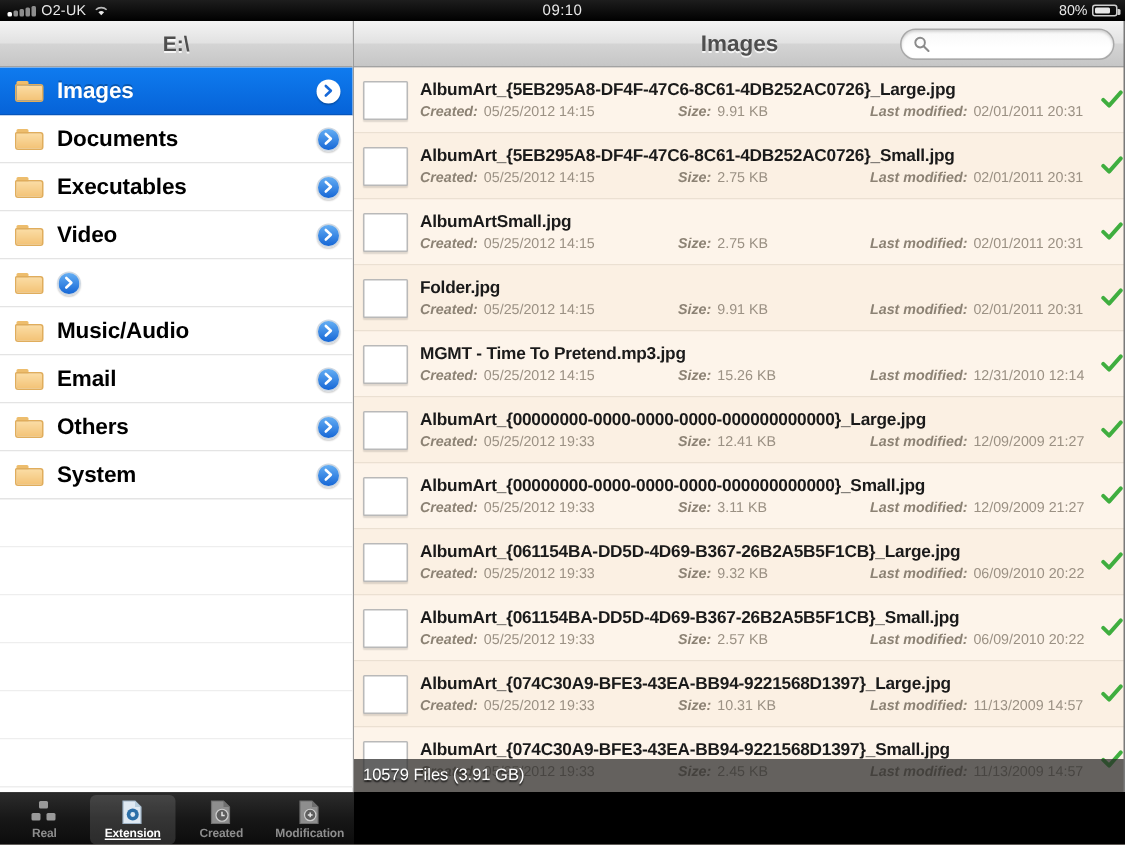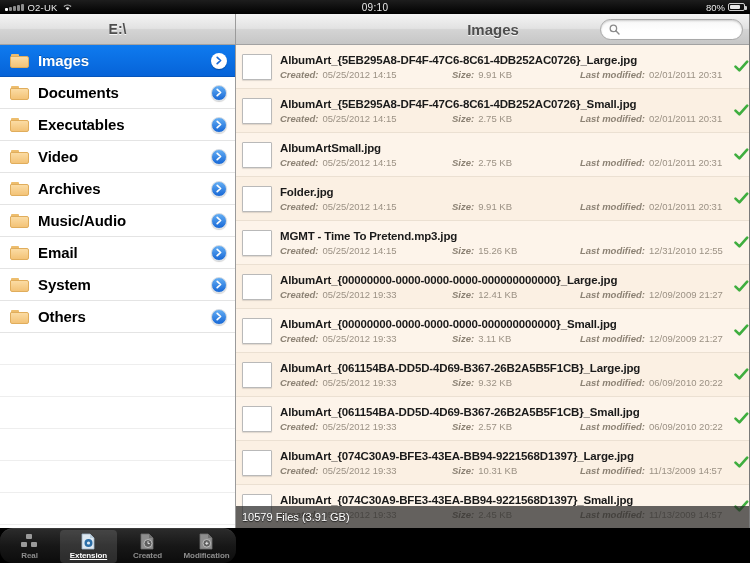--- a/index.html
+++ b/index.html
@@ -174,21 +174,21 @@
     display:flex; align-items:center; padding-left:6px;
     color:#fff; font-size:11px;
     text-shadow:0 1px 1px rgba(0,0,0,.7);
   }
 
   
   .tabbar{
     position:absolute; left:0; bottom:0; width:236px; height:35px;
     background:linear-gradient(180deg,#2b2b2b 0%,#171717 50%,#0c0c0c 100%);
     border-top:1px solid #3a3a3a;
-    display:flex; align-items:center;border-radius:13px;
+    display:flex; align-items:center;
   }
   .tab{
     flex:1; height:33px; display:flex; flex-direction:column;
     align-items:center; justify-content:center; gap:1px; border-radius:4px;
     margin:1px 1px;
   }
   .tab.active{ background:rgba(255,255,255,.13); }
   .tab-icon{ width:19px; height:17px; position:relative; }
   .tab-label{ font-size:8px; font-weight:bold; color:#8d8d8d; letter-spacing:-.1px; }
   .tab.active .tab-label{ color:#fff;text-decoration:underline; }
@@ -280,21 +280,20 @@
             <svg width="8" height="9" viewBox="0 0 8 9">
               <path d="M2.2 1.3 L5.6 4.5 L2.2 7.7" fill="none" stroke="#ffffff" stroke-width="1.7" stroke-linecap="round" stroke-linejoin="round"></path>
             </svg>
           </span>
         </div>
         <div class="side-row">
           <span class="folder-icon">
             <span class="tab"></span>
             <span class="body"></span>
           </span>
-          <span class="side-label">Archives</span>
           <span class="disclosure">
             <svg width="8" height="9" viewBox="0 0 8 9">
               <path d="M2.2 1.3 L5.6 4.5 L2.2 7.7" fill="none" stroke="#ffffff" stroke-width="1.7" stroke-linecap="round" stroke-linejoin="round"></path>
             </svg>
           </span>
         </div>
         <div class="side-row">
           <span class="folder-icon">
             <span class="tab"></span>
             <span class="body"></span>
@@ -316,33 +315,33 @@
             <svg width="8" height="9" viewBox="0 0 8 9">
               <path d="M2.2 1.3 L5.6 4.5 L2.2 7.7" fill="none" stroke="#ffffff" stroke-width="1.7" stroke-linecap="round" stroke-linejoin="round"></path>
             </svg>
           </span>
         </div>
         <div class="side-row">
           <span class="folder-icon">
             <span class="tab"></span>
             <span class="body"></span>
           </span>
+          <span class="side-label">Others</span>
+          <span class="disclosure">
+            <svg width="8" height="9" viewBox="0 0 8 9">
+              <path d="M2.2 1.3 L5.6 4.5 L2.2 7.7" fill="none" stroke="#ffffff" stroke-width="1.7" stroke-linecap="round" stroke-linejoin="round"></path>
+            </svg>
+          </span>
+        </div>
+        <div class="side-row">
+          <span class="folder-icon">
+            <span class="tab"></span>
+            <span class="body"></span>
+          </span>
           <span class="side-label">System</span>
-          <span class="disclosure">
-            <svg width="8" height="9" viewBox="0 0 8 9">
-              <path d="M2.2 1.3 L5.6 4.5 L2.2 7.7" fill="none" stroke="#ffffff" stroke-width="1.7" stroke-linecap="round" stroke-linejoin="round"></path>
-            </svg>
-          </span>
-        </div>
-        <div class="side-row">
-          <span class="folder-icon">
-            <span class="tab"></span>
-            <span class="body"></span>
-          </span>
-          <span class="side-label">Others</span>
           <span class="disclosure">
             <svg width="8" height="9" viewBox="0 0 8 9">
               <path d="M2.2 1.3 L5.6 4.5 L2.2 7.7" fill="none" stroke="#ffffff" stroke-width="1.7" stroke-linecap="round" stroke-linejoin="round"></path>
             </svg>
           </span>
         </div>
         <div class="side-empty"></div>
         <div class="side-empty"></div>
         <div class="side-empty"></div>
         <div class="side-empty"></div>
@@ -471,21 +470,21 @@
               <span class="meta-created">
                 <span class="meta-k">Created:</span>
                 <span class="meta-v">05/25/2012 14:15</span>
               </span>
               <span class="meta-size">
                 <span class="meta-k">Size:</span>
                 <span class="meta-v">15.26 KB</span>
               </span>
               <span class="meta-mod">
                 <span class="meta-k">Last modified:</span>
-                <span class="meta-v">12/31/2010 12:55</span>
+                <span class="meta-v">12/31/2010 12:14</span>
               </span>
             </span>
           </span>
           <span class="check">
             <svg width="15" height="13" viewBox="0 0 15 13">
               <path d="M1.5 6.6 L5.4 10.4 L13.2 1.6" fill="none" stroke="#3fae3f" stroke-width="2.6" stroke-linecap="round" stroke-linejoin="round"></path>
             </svg>
           </span>
         </div>
         <div class="file-row">

